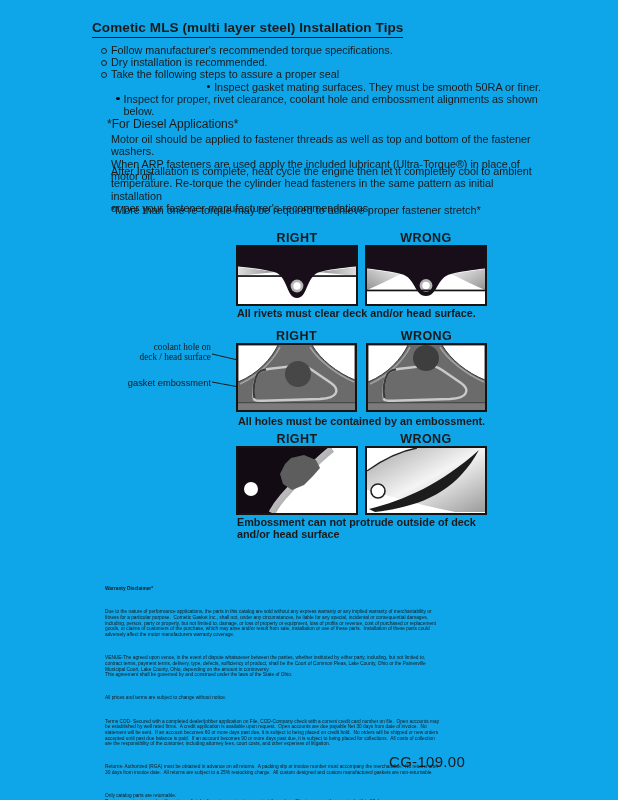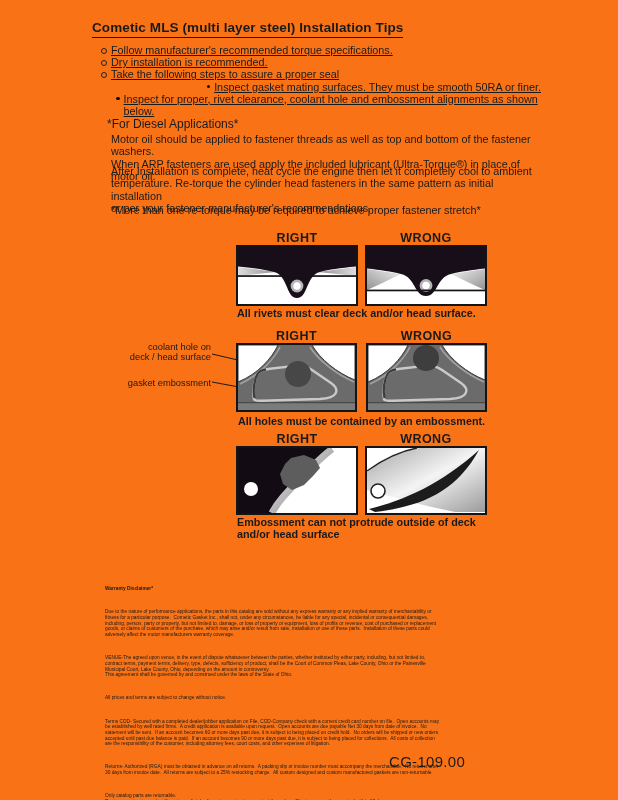--- a/index.html
+++ b/index.html
@@ -1,29 +1,29 @@
 <!DOCTYPE html>
 <html><head>
 <meta charset="utf-8">
 <style>
   html,body { margin:0; padding:0; background:#e8e8e8; }
   .pg {
     position:relative; width:618px; height:800px; margin:0 auto;
-    background:#f97316; overflow:hidden;
+    background:#0ea5e9; overflow:hidden;
     font-family:"Liberation Sans", sans-serif; color:#1a1a1a;
     -webkit-font-smoothing:antialiased;
   }
   .abs { position:absolute; }
 
   .title {
     left:92px; top:20px; font-size:13.5px; font-weight:700;
     border-bottom:1.6px solid #141414; padding-bottom:2px; letter-spacing:.1px;
   }
   .tips { left:101px; top:44px; width:440px; font-size:10.8px; line-height:12.2px; }
-  .tip-row { display:flex;text-decoration:underline; }
+  .tip-row { display:flex; }
   .tip-row.sub { margin-left:15px;justify-content:flex-end; }
   .o-bullet { width:4px; height:4px; border:1px solid #222; border-radius:50%; margin:3.8px 4px 0 0; flex:none; }
   .dot-bullet { width:3.6px; height:3.6px; background:#111; border-radius:50%; margin:4px 4px 0 0; flex:none; }
 
   .diesel-h { left:107px; top:117px; font-size:12px; font-weight:400; }
   .para { left:111px; width:430px; font-size:10.8px; line-height:12.4px; white-space:pre-line; }
   .p1 { top:133px; } .p2 { top:165px; } .p3 { top:204px; }
 
   .fig-label { width:122px; text-align:center; font-size:12.5px; font-weight:600; letter-spacing:.4px; }
   .cap { font-size:10.8px; font-weight:700; white-space:pre-line; line-height:11.5px; }
@@ -121,21 +121,21 @@
     <circle cx="61" cy="40.5" r="3.7" fill="#ffffff"></circle>
     <rect x="2" y="44.6" width="118" height="1.7" fill="#141414"></rect>
     <rect x="1" y="1" width="120" height="59" fill="none" stroke="#141414" stroke-width="2"></rect>
   </svg>
 
   <div class="abs cap" style="left:237px; top:308px;">All rivets must clear deck and/or head surface.</div>
 
   <div class="abs fig-label" style="left:236px; top:329px; width:121px;">RIGHT</div>
   <div class="abs fig-label" style="left:366px; top:329px; width:121px;">WRONG</div>
 
-  <div class="abs side-label" style="left:99px; top:343px;">coolant hole on
+  <div class="abs side-label" style="left:99px; top:343px;font-family:Liberation Serif, serif;">coolant hole on
 deck / head surface</div>
   <div class="abs side-label" style="left:99px; top:379px;">gasket embossment</div>
 
   <svg class="abs" style="left:211px; top:349px;" width="92" height="48" viewBox="0 0 92 48">
     <line x1="1" y1="5" x2="87" y2="25" stroke="#1a1a1a" stroke-width="1"></line>
     <line x1="1" y1="33" x2="55" y2="43" stroke="#1a1a1a" stroke-width="1"></line>
   </svg>
 
   <svg class="abs panel" style="left:236px; top:343px;" width="121" height="69" viewBox="0 0 121 69">
     <rect x="1" y="1" width="119" height="67" fill="#ffffff"></rect>

